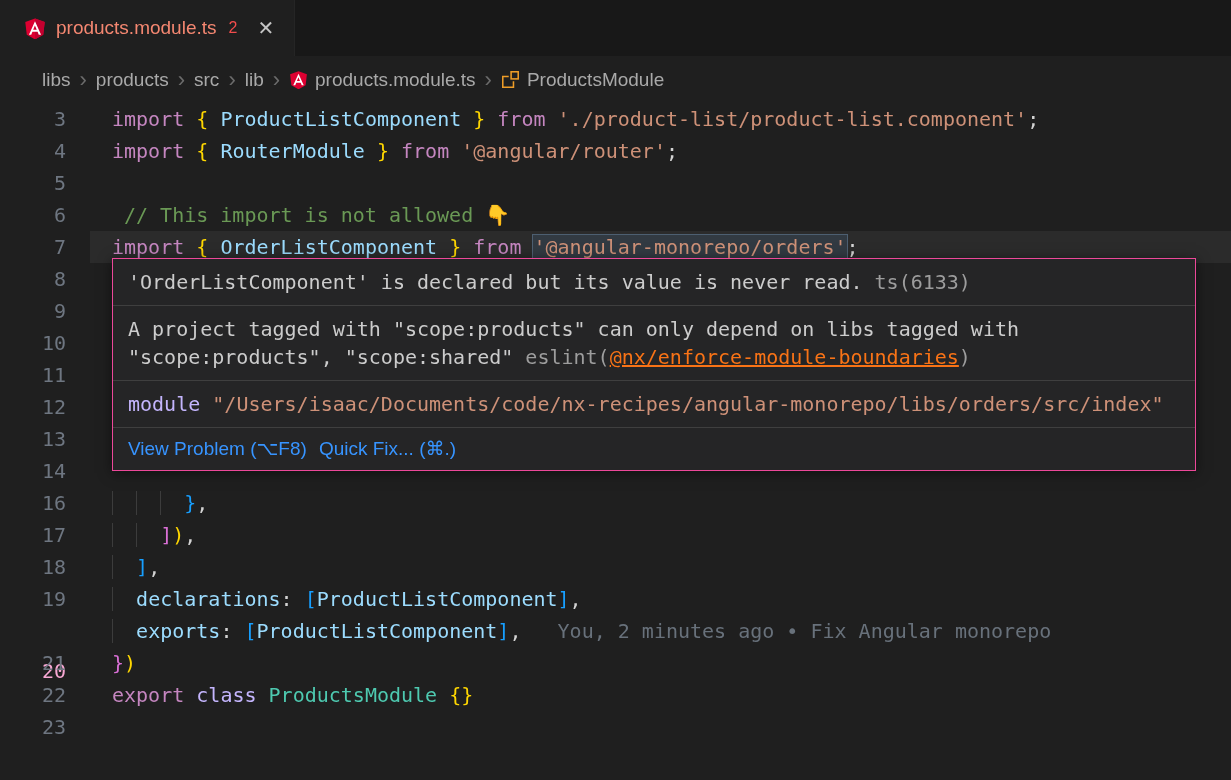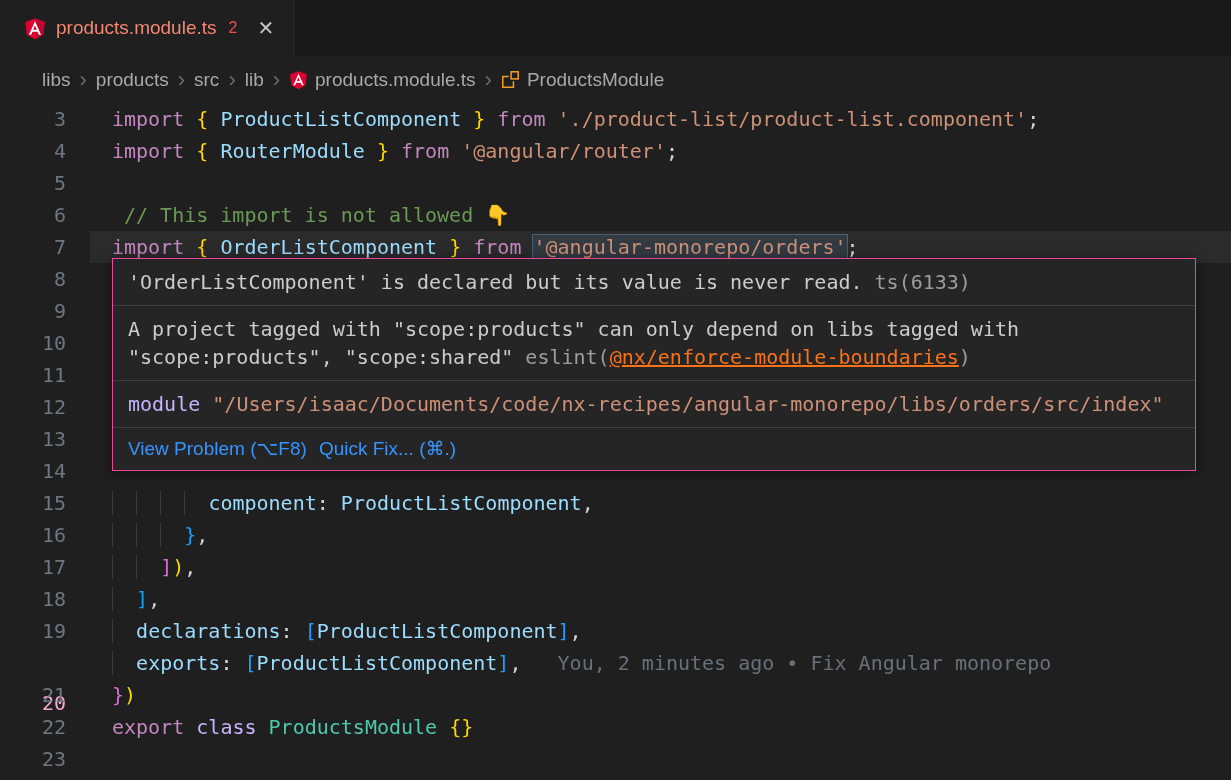--- a/index.html
+++ b/index.html
@@ -164,24 +164,20 @@
         </div>
         <div class="row">
           <div class="ln">13</div>
           <div class="content"></div>
         </div>
         <div class="row">
           <div class="ln">14</div>
           <div class="content"></div>
         </div>
         <div class="row">
-          <div class="ln">15</div>
-          <div class="content"><span class="tk-g">  </span><span class="tk-g">  </span><span class="tk-g">  </span><span class="tk-g">  </span><span class="tk-var">component</span><span class="tk-pun">: </span><span class="tk-var">ProductListComponent</span><span class="tk-pun">,</span></div>
-        </div>
-        <div class="row">
           <div class="ln">16</div>
           <div class="content"><span class="tk-g">  </span><span class="tk-g">  </span><span class="tk-g">  </span><span class="tk-b3">}</span><span class="tk-pun">,</span></div>
         </div>
         <div class="row">
           <div class="ln">17</div>
           <div class="content"><span class="tk-g">  </span><span class="tk-g">  </span><span class="tk-b2">]</span><span class="tk-b1">)</span><span class="tk-pun">,</span></div>
         </div>
         <div class="row">
           <div class="ln">18</div>
           <div class="content"><span class="tk-g">  </span><span class="tk-b3">]</span><span class="tk-pun">,</span></div>

